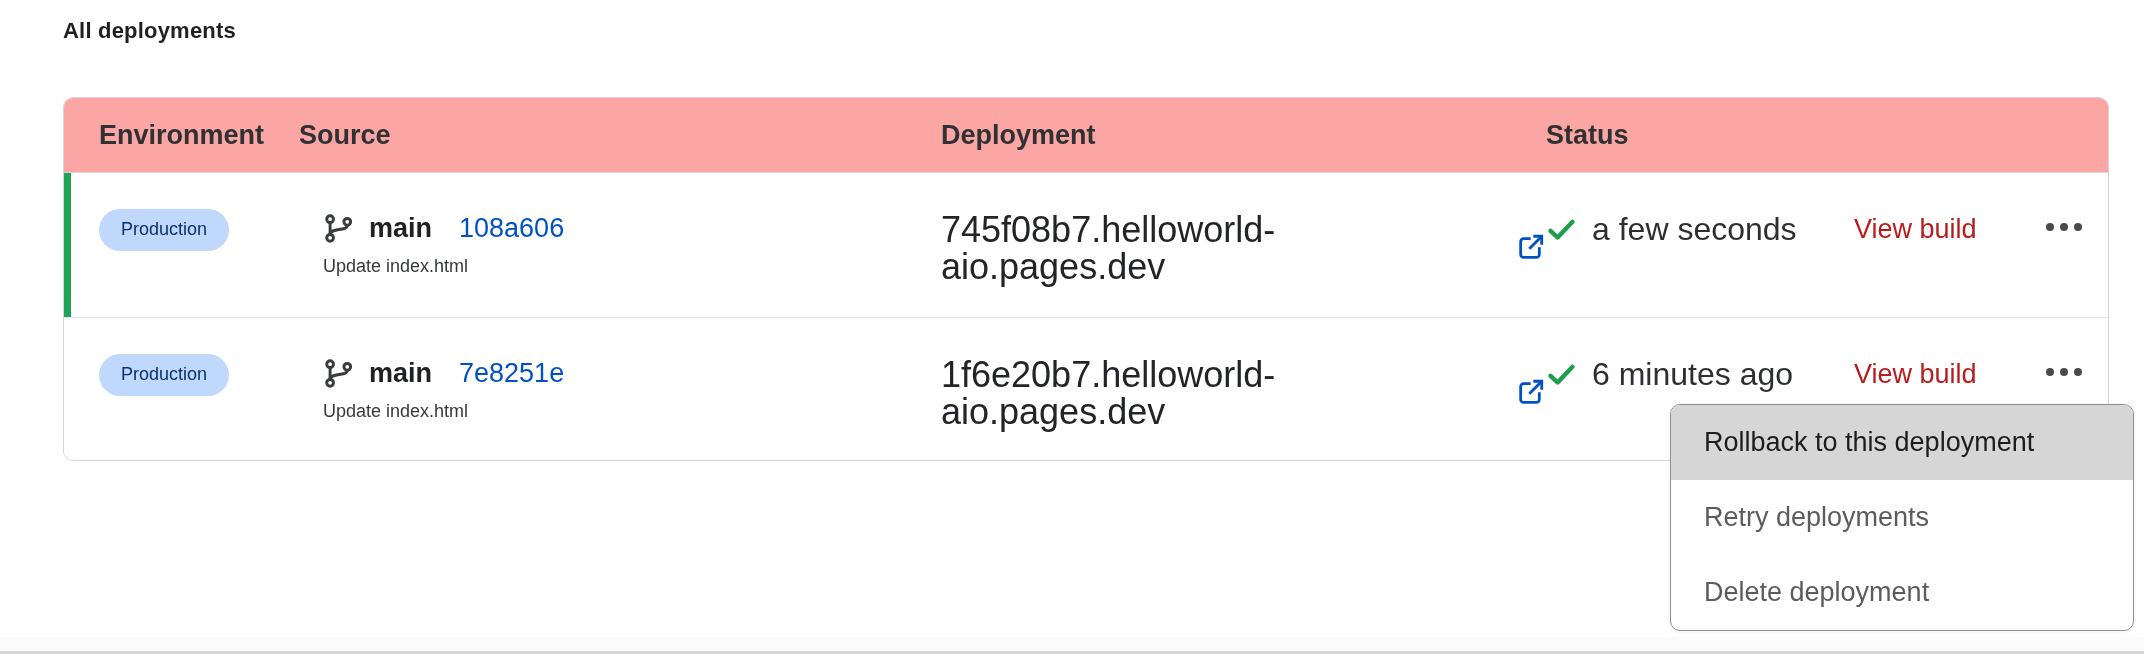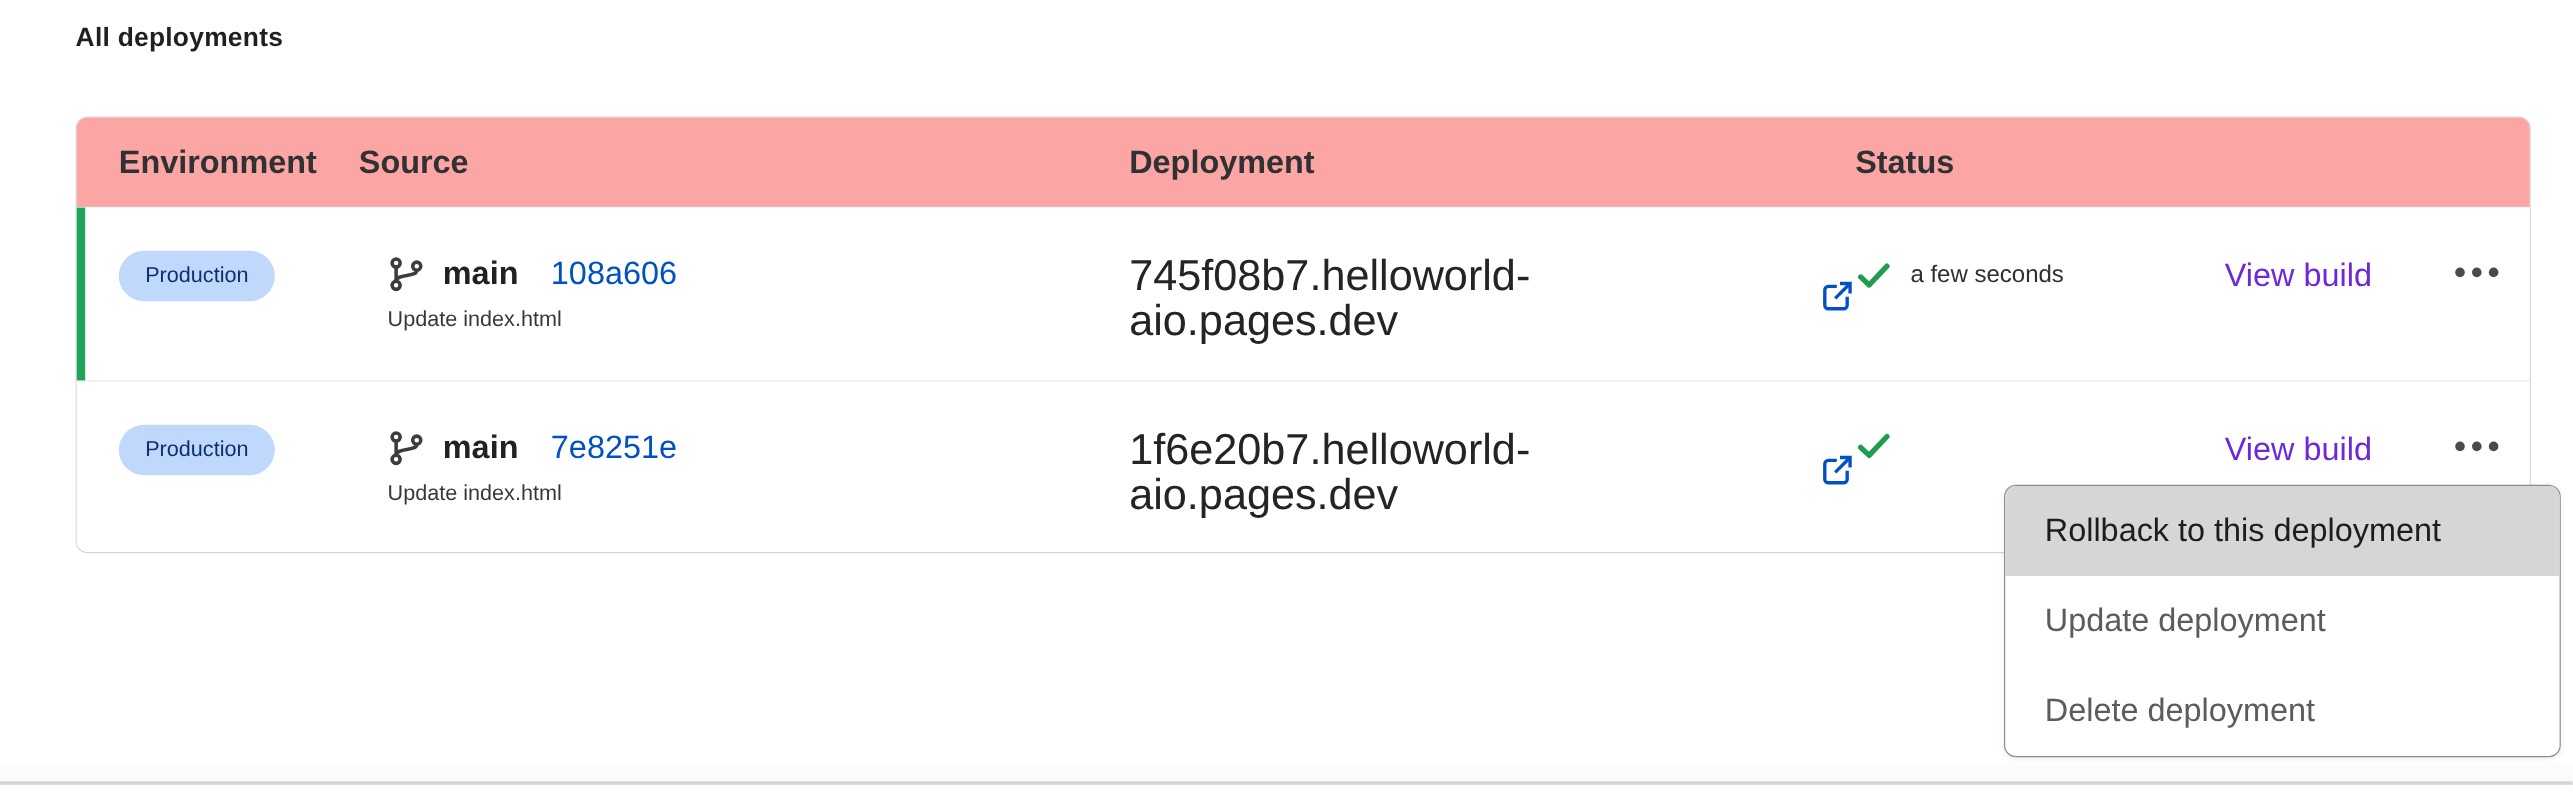--- a/index.html
+++ b/index.html
@@ -47,26 +47,26 @@
   .source-line1 { display:flex; align-items:center; }
   .branch-icon { width:31px; height:31px; flex:0 0 auto; }
   .branch-name { font-weight:700; color:#202124; margin-left:15px; }
   .commit-link { color:#0051c3; text-decoration:none; margin-left:27px; cursor:pointer; }
   .commit-msg { color:#36393a; font-size:18px; margin-top:1px; }
 
   .cell-deploy { padding-top:38px; font-size:36px; line-height:37px; }
   .deploy-line { display:flex; align-items:center; gap:15px; color:#232427; }
   .ext-icon { width:32px; height:32px; cursor:pointer; }
 
-  .cell-status { padding-top:38px; font-size:20px; line-height:37px; }
+  .cell-status { padding-top:38px; font-size:32px; line-height:37px; }
   .status-line { display:flex; align-items:center; gap:15px; color:#2e2f31; }
   .check-icon { width:31px; height:31px; }
 
   .cell-view { padding-top:38px; font-size:27px; line-height:37px; }
-  .view-link { color:#6d28d9; text-decoration:none; cursor:pointer; }
+  .view-link { color:#b91c1c; text-decoration:none; cursor:pointer; }
 
   .cell-actions { padding-top:50px; }
   .dots { display:flex; gap:6px; width:60px; justify-content:center; cursor:pointer; }
   .dots i { width:8px; height:8px; border-radius:50%; background:#4a4a4a; }
 
   
   .menu {
     position:absolute; left:1670px; top:404px; width:464px;
     background:#fff; border:1.5px solid #8f8f8f; border-radius:10px;
     z-index:10; box-shadow:0 1px 5px rgba(0,0,0,.07); overflow:hidden;
@@ -173,35 +173,36 @@
           <path d="M14.5 3.2 H20.8 V9.5"></path>
           <line x1="20.5" y1="3.5" x2="11.5" y2="12.5"></line>
         </svg>
       </div>
     </div>
     <div class="cell-status">
       <div class="status-line">
         <svg class="check-icon" viewBox="0 0 24 24" fill="none" stroke="#1f9d4d" stroke-width="3.4" stroke-linecap="round" stroke-linejoin="round">
           <path d="M3.5 13 L9 18.2 L20.5 6"></path>
         </svg>
+        <span>6 minutes ago</span>
       </div>
     </div>
     <div class="cell-view">
       <a class="view-link">View build</a>
     </div>
     <div class="cell-actions">
       <div class="dots">
           <i></i>
           <i></i>
           <i></i>
         </div>
     </div>
   </div>
 
 </div>
 
 <div class="menu">
   <div class="menu-item hl">Rollback to this deployment</div>
-  <div class="menu-item">Update deployment</div>
+  <div class="menu-item">Retry deployments</div>
   <div class="menu-item">Delete deployment</div>
 </div>
 
 <div class="footer-edge"></div>
 
 </body></html>

